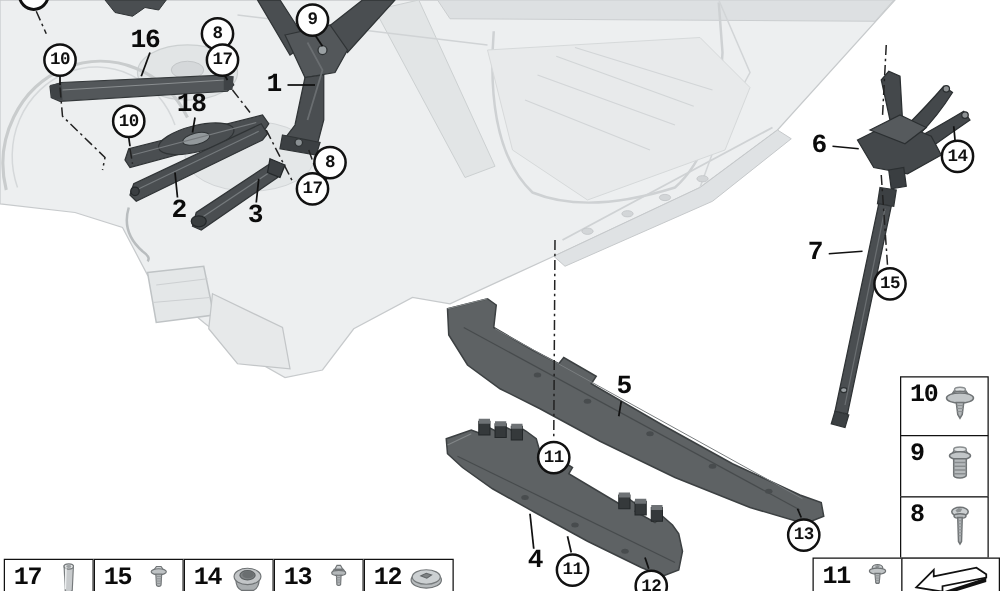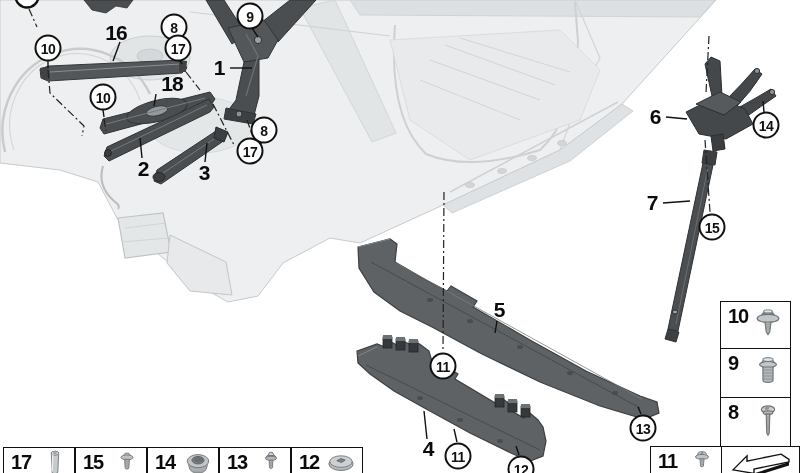--- a/index.html
+++ b/index.html
@@ -1,18 +1,18 @@
 <!DOCTYPE html>
 <html><head>
 <meta charset="utf-8">
 <style>
   html,body{margin:0;padding:0;background:#fff;}
   #stage{
     position:relative;width:800px;height:473px;overflow:hidden;background:#fff;
-    font-family:Liberation Sans, sans-serif;
+    font-family:Liberation Mono, monospace;
   }
   #stage svg.bg{position:absolute;left:0;top:0;}
   .callout{
     position:absolute;width:27px;height:27px;box-sizing:border-box;
     border:2.6px solid #111;border-radius:50%;background:#fff;
     display:flex;align-items:center;justify-content:center;
     font-weight:bold;font-size:14px;color:#111;letter-spacing:-0.5px;
     transform:translate(-50%,-50%);z-index:5;
   }
   .plabel{
@@ -200,21 +200,21 @@
       <path d="M213,104 L234,145"></path>
       <path d="M247,120 L252,134"></path>
       <path d="M29,9 L37,27"></path>
     </g>
 
     <circle cx="27" cy="-4" r="11.5" fill="#fff" stroke="#111" stroke-width="2.4"></circle>
   </svg>
 
   <div class="plabel" style="left: 116px; top: 33px;">16</div>
   <div class="plabel" style="left: 219px; top: 68px;">1</div>
-  <div class="plabel" style="left: 172px; top: 84px;">18</div>
+  <div class="plabel" style="left: 153px; top: 84px;">18</div>
   <div class="plabel" style="left: 143px; top: 169px;">2</div>
   <div class="plabel" style="left: 204px; top: 173px;">3</div>
   <div class="plabel" style="left: 499px; top: 310px;">5</div>
   <div class="plabel" style="left: 428px; top: 449px;">4</div>
   <div class="plabel" style="left: 655px; top: 117px;">6</div>
   <div class="plabel" style="left: 652px; top: 203px;">7</div>
 
   <div class="callout" style="left: 48px; top: 48px;">10</div>
   <div class="callout" style="left: 174px; top: 27px;">8</div>
   <div class="callout" style="left: 178px; top: 48px;">17</div>

